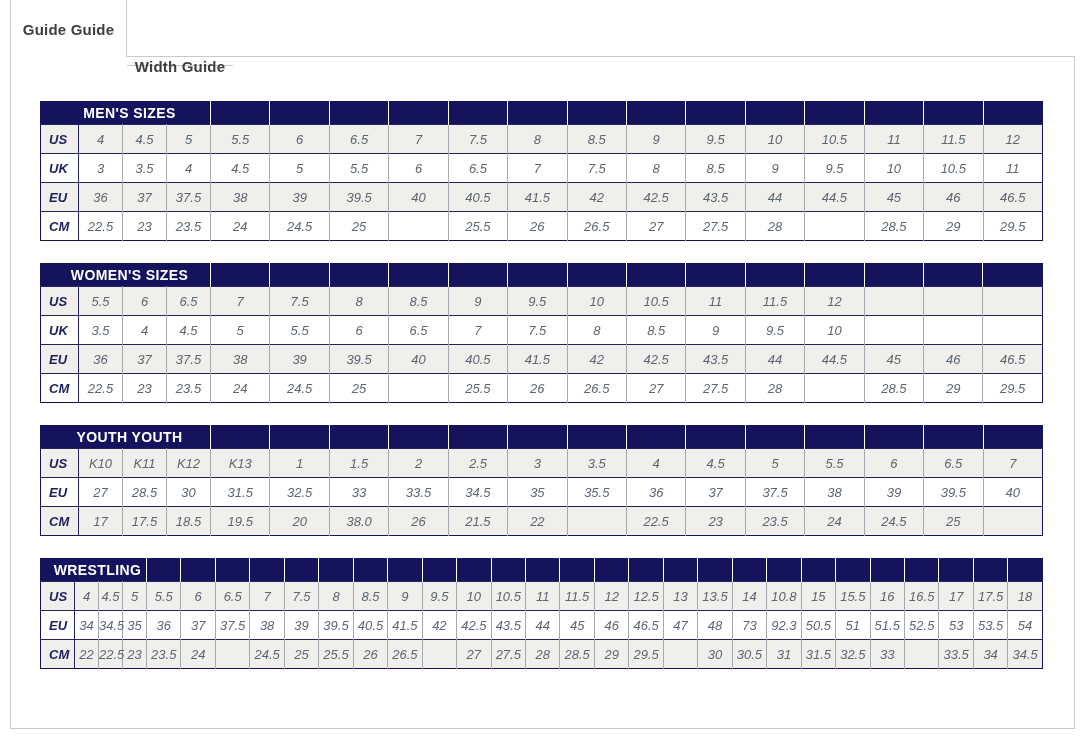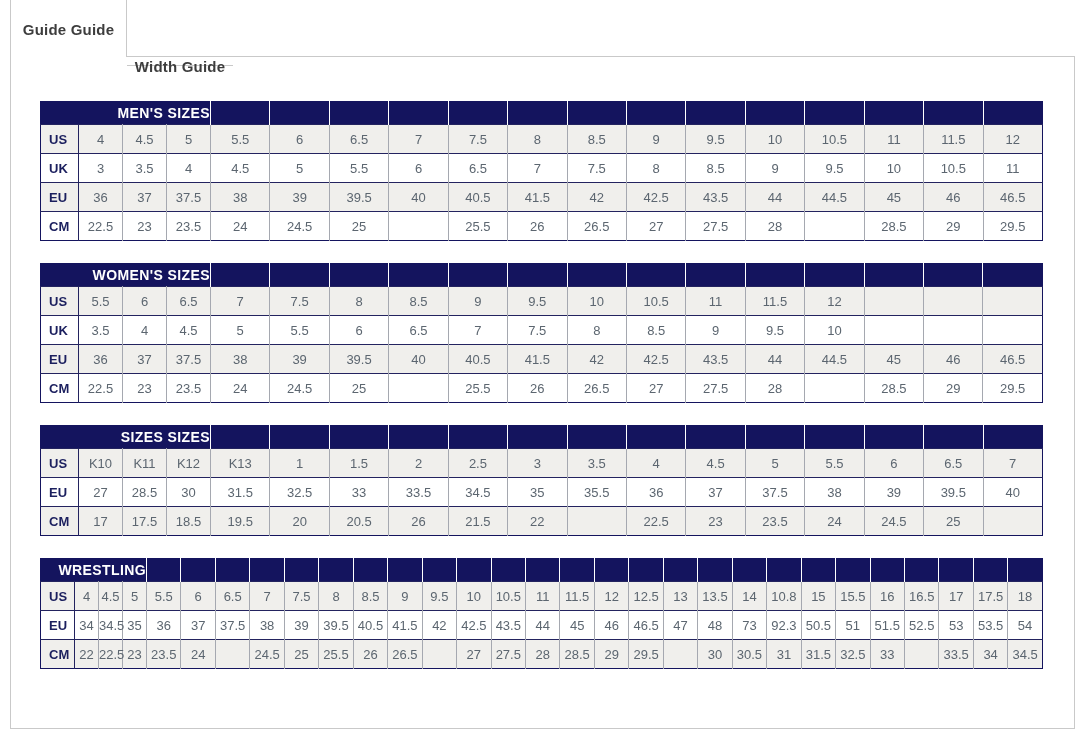--- a/index.html
+++ b/index.html
@@ -54,24 +54,24 @@
   .size-table th,.size-table td{
     padding:0;height:29px;vertical-align:middle;
     font-size:13px;line-height:1;
   }
   .size-table thead th{
     background:var(--navy);height:23px;
     border-left:1px solid #ffffff;
   }
   .size-table thead th.title{
     border-left:none;color:var(--header-text);
-    text-align:right;padding-left:8px;
+    text-align:center;padding-left:8px;
     font-size:14px;font-weight:bold;letter-spacing:.4px;
   }
-  .size-table tbody tr{border-top:1px solid var(--row-border);}
+  .size-table tbody tr{border-top:1px solid var(--row-border);font-style:italic;}
   .size-table tbody th.rowlabel{
     text-align:left;padding-left:8px;
     color:var(--label-text);font-weight:bold;
     border-right:1px solid var(--row-border);
   }
   .size-table tbody td{
     text-align:center;color:var(--data-text);font-weight:normal;
     border-left:1px solid var(--cell-border);
   }
   .size-table tbody tr.alt th.rowlabel,
@@ -355,21 +355,21 @@
             <col style="width: 59.4286px;">
             <col style="width: 59.4286px;">
             <col style="width: 59.4286px;">
             <col style="width: 59.4286px;">
             <col style="width: 59.4286px;">
             <col style="width: 59.4286px;">
             <col style="width: 59.4286px;">
           </colgroup>
           <thead>
             <tr>
-              <th class="title" colspan="4">SIZES SIZES</th>
+              <th class="title" colspan="4">YOUTH YOUTH</th>
               <th></th>
               <th></th>
               <th></th>
               <th></th>
               <th></th>
               <th></th>
               <th></th>
               <th></th>
               <th></th>
               <th></th>
@@ -420,21 +420,21 @@
               <td>39.5</td>
               <td>40</td>
             </tr>
             <tr class="alt">
               <th class="rowlabel">CM</th>
               <td>17</td>
               <td>17.5</td>
               <td>18.5</td>
               <td>19.5</td>
               <td>20</td>
-              <td>20.5</td>
+              <td>38.0</td>
               <td>26</td>
               <td>21.5</td>
               <td>22</td>
               <td></td>
               <td>22.5</td>
               <td>23</td>
               <td>23.5</td>
               <td>24</td>
               <td>24.5</td>
               <td>25</td>

